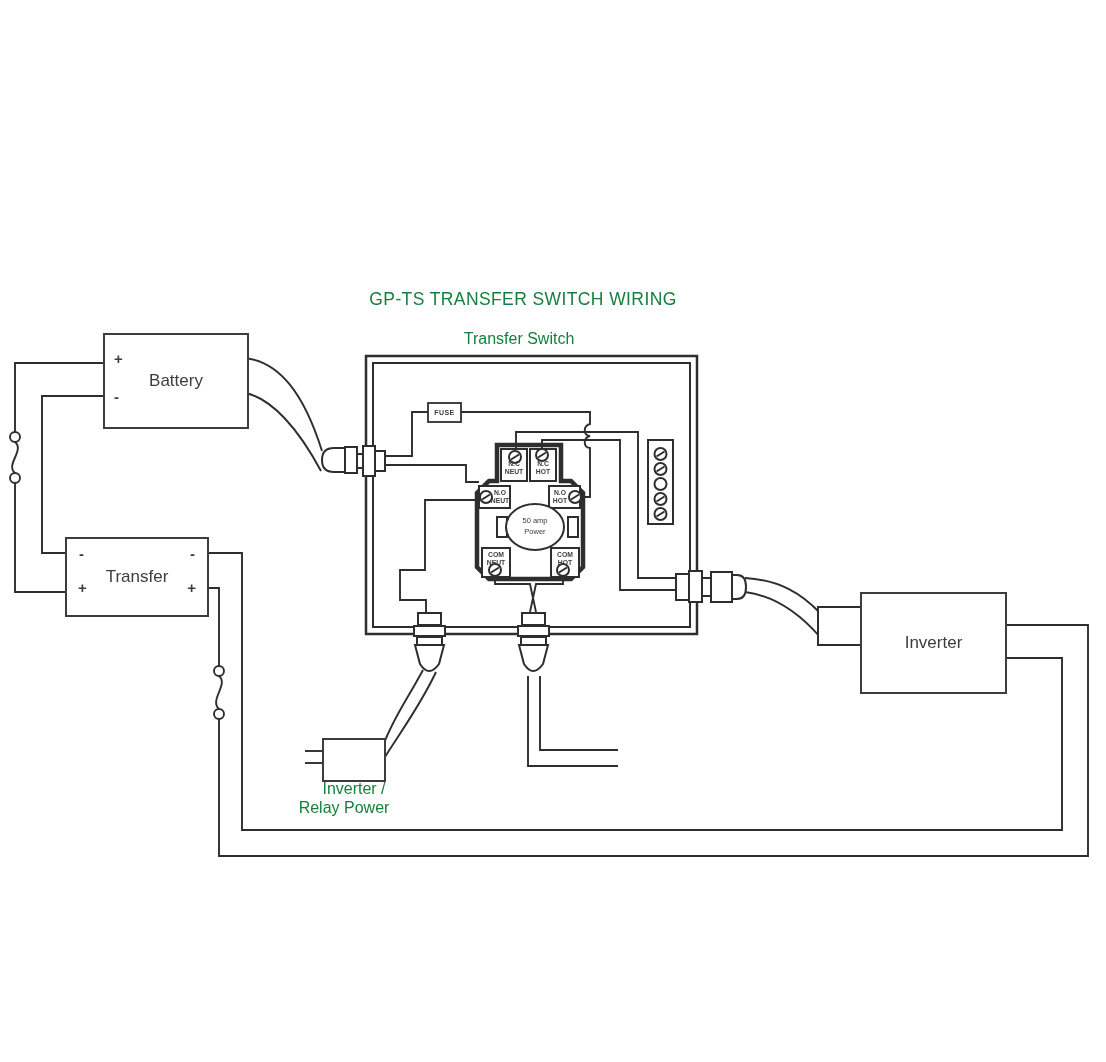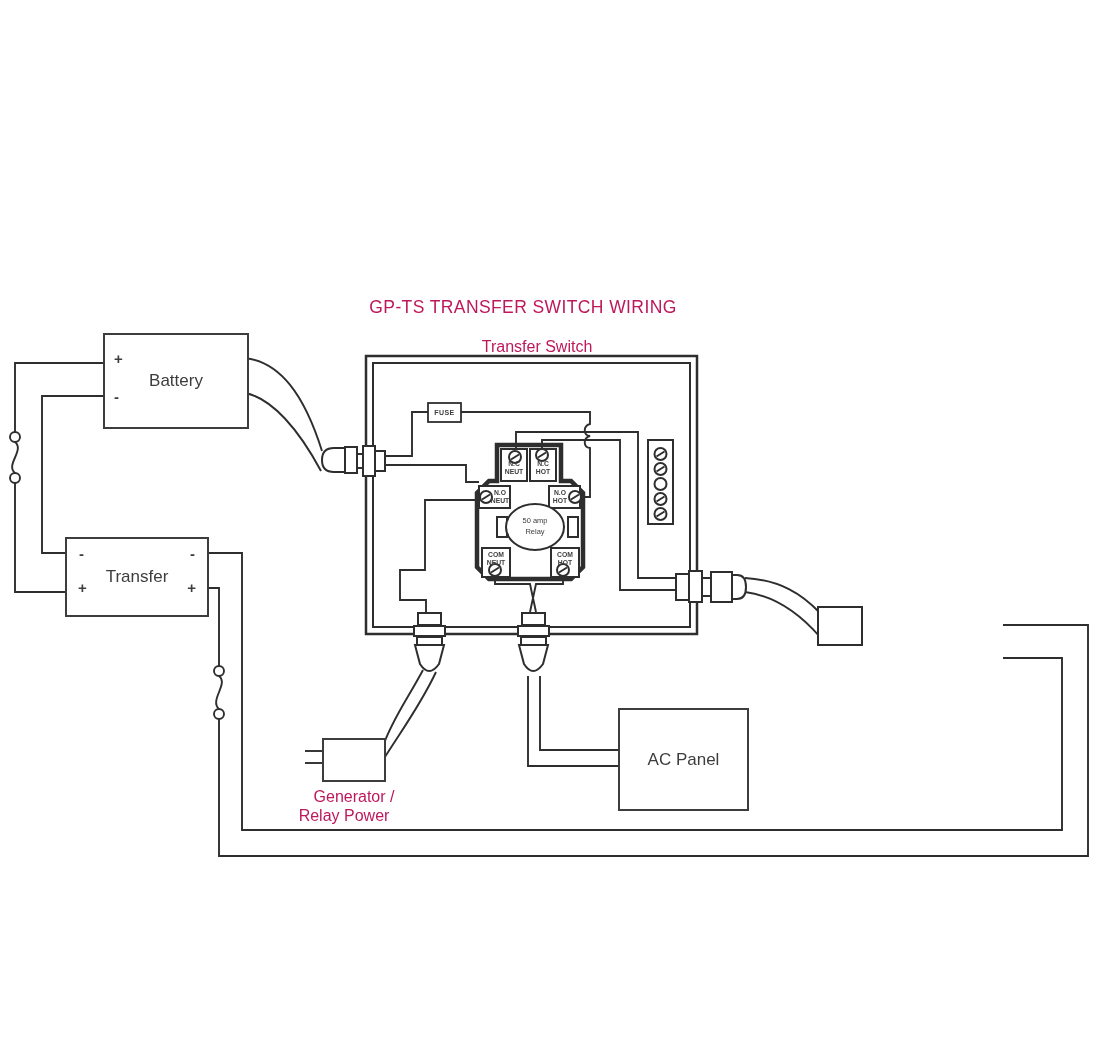--- a/index.html
+++ b/index.html
@@ -1,19 +1,19 @@
 <!DOCTYPE html>
 <html><head>
 <meta charset="utf-8">
 <style>
   html,body{margin:0;padding:0;background:#fff;}
   .stage{position:relative;width:1106px;height:1062px;background:#fff;overflow:hidden;
          font-family:"Liberation Sans",sans-serif;color:#3d3d3d;}
   .stage svg{position:absolute;left:0;top:0;}
-  .lbl{position:absolute;color:#be185d;white-space:nowrap;margin-top:8px;}
+  .lbl{position:absolute;color:#15803d;white-space:nowrap;}
   .ctr{transform:translateX(-50%);text-align:center;}
   .title{font-size:17.5px;letter-spacing:.4px;}
   .sub{font-size:16px;}
   .box{position:absolute;border:2px solid #3d3d3d;background:#fff;
        display:flex;align-items:center;justify-content:center;font-size:17px;}
   .sign{position:absolute;font-weight:bold;font-size:15px;line-height:15px;}
   .tinybox{position:absolute;display:flex;align-items:center;justify-content:center;
            font-size:7px;font-weight:bold;letter-spacing:.4px;}
   .term{position:absolute;font-size:6.8px;font-weight:bold;line-height:7.5px;
         transform:translateX(-50%);text-align:center;}
@@ -155,50 +155,50 @@
         <rect x="518" y="626" width="31" height="10"></rect>
         <rect x="521" y="637" width="25" height="8"></rect>
         <path d="M519,645 L548,645 L543,664 Q533,678 524,664 Z"></path>
       </g>
 
       <rect x="818" y="607" width="44" height="38" fill="#fff"></rect>
     </g>
   </svg>
 
   <div class="lbl title ctr" style="left:523px;top:289px;">GP-TS TRANSFER SWITCH WIRING</div>
-  <div class="lbl sub ctr" style="left:537px;top:330px;">Transfer Switch</div>
+  <div class="lbl sub ctr" style="left:519px;top:330px;">Transfer Switch</div>
 
   <div class="box" style="left:103px;top:333px;width:142px;height:92px;">
     <span class="sign" style="left:9px;top:16px;">+</span>
     <span class="sign" style="left:9px;top:54px;">-</span>
     <span>Battery</span>
   </div>
 
   <div class="box" style="left:65px;top:537px;width:140px;height:76px;">
     <span class="sign" style="left:12px;top:7px;">-</span>
     <span class="sign" style="left:11px;top:41px;">+</span>
     <span class="sign" style="right:12px;top:7px;">-</span>
     <span class="sign" style="right:11px;top:41px;">+</span>
     <span>Transfer</span>
   </div>
 
-
-  <div class="box" style="left:618px;top:708px;width:127px;height:99px;">
-    <span>AC Panel</span>
-  </div>
+  <div class="box" style="left:860px;top:592px;width:143px;height:98px;">
+    <span>Inverter</span>
+  </div>
+
 
   <div class="box" style="left:322px;top:738px;width:60px;height:40px;"></div>
-  <div class="lbl genlbl ctr" style="left:354px;top:780px;">Generator /</div>
+  <div class="lbl genlbl ctr" style="left:354px;top:780px;">Inverter /</div>
   <div class="lbl genlbl ctr" style="left:344px;top:799px;">Relay Power</div>
 
   <div class="tinybox" style="left:428px;top:403px;width:33px;height:19px;">FUSE</div>
 
   <div class="relaytxt" style="left:535px;top:515px;">
     <span>50 amp</span>
-    <span>Relay</span>
+    <span>Power</span>
   </div>
 
   <div class="term" style="left:514px;top:460px;">
     <span>N.C</span>
       <span>NEUT</span>
   </div>
   <div class="term" style="left:543px;top:460px;">
     <span>N.C</span>
       <span>HOT</span>
   </div>

